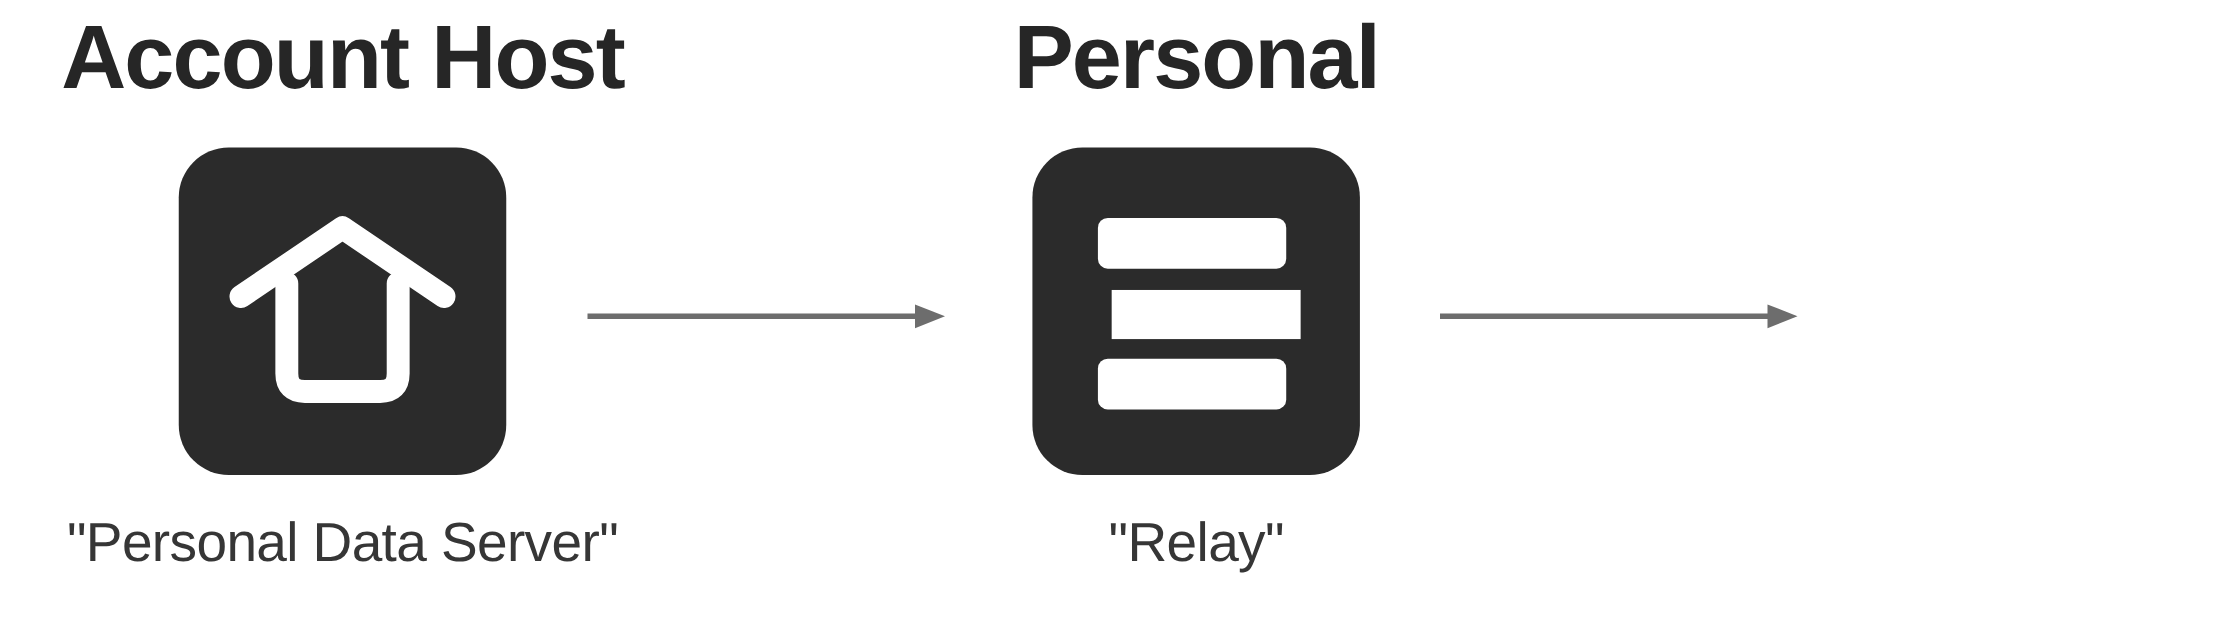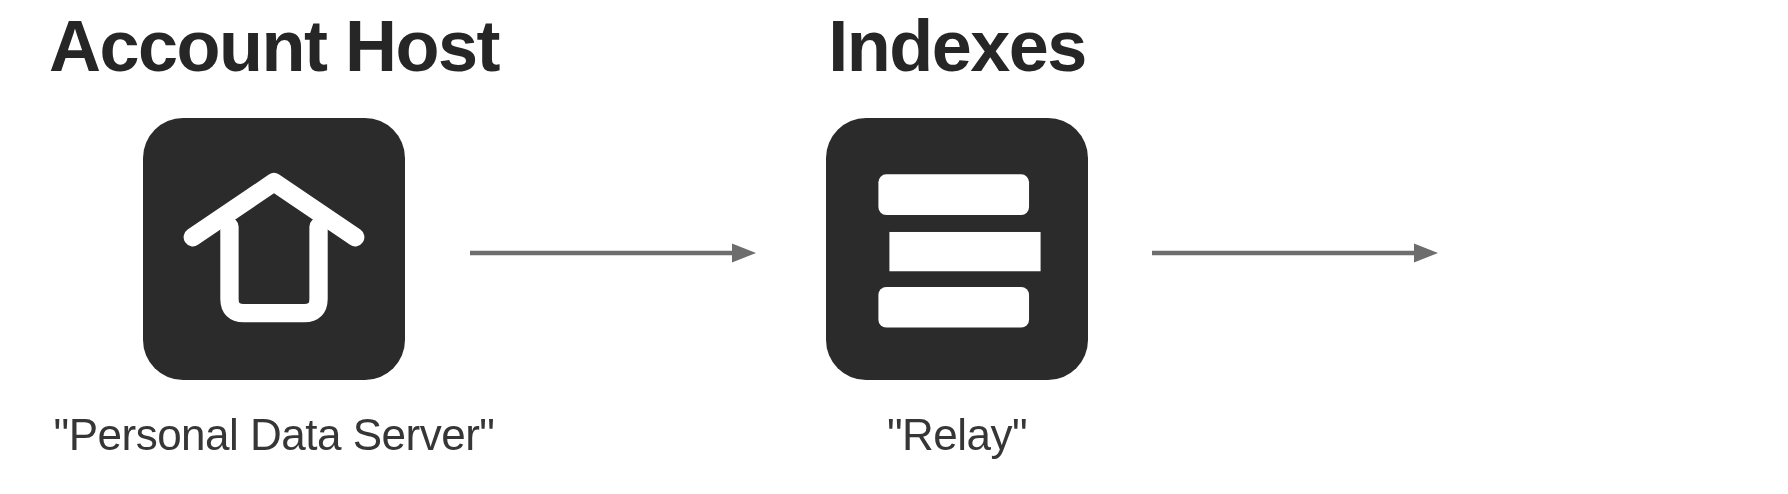--- a/index.html
+++ b/index.html
@@ -80,21 +80,21 @@
     </div>
     <div class="node-label">"Personal Data Server"</div>
   </div>
 
   <svg class="arrow" style="left:441px" viewBox="0 0 290 40" aria-hidden="true">
     <line x1="2" y1="20" x2="266" y2="20" stroke="#6d6d6d" stroke-width="4.5"></line>
     <polygon points="264,10.5 288,20 264,29.5" fill="#6d6d6d"></polygon>
   </svg>
 
   <div class="node" style="left:930px">
-    <h2 class="node-title">Indexes</h2>
+    <h2 class="node-title">Personal</h2>
     <div class="icon-box">
       <svg viewBox="0 0 100 100" aria-hidden="true">
         <rect x="20" y="21.5" width="57.5" height="15.5" rx="3" fill="#ffffff"></rect>
         <rect x="24.2" y="43.5" width="57.7" height="15" fill="#ffffff"></rect>
         <rect x="20" y="64.5" width="57.5" height="15.5" rx="3" fill="#ffffff"></rect>
       </svg>
     </div>
     <div class="node-label">"Relay"</div>
   </div>
 

